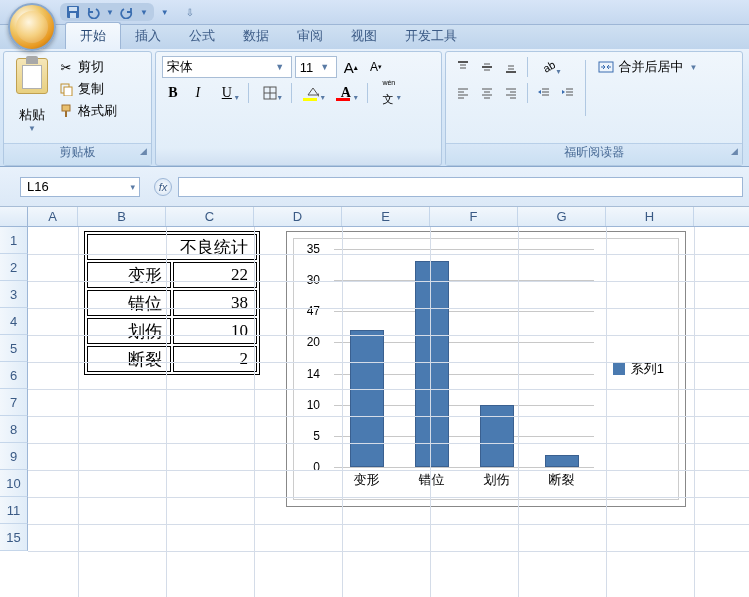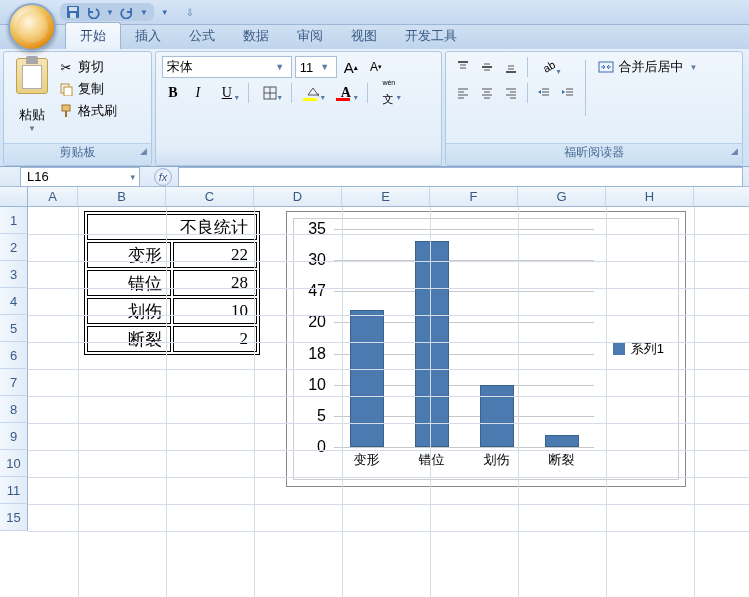--- a/index.html
+++ b/index.html
@@ -30,41 +30,41 @@
 .combo-arrow{width:14px;text-align:center;color:#5a7ba5;font-size:9px}
 .font-name{width:130px}
 .font-size{width:42px}
 .btn{width:22px;height:22px;border:1px solid transparent;display:flex;align-items:center;justify-content:center;font-size:14px;cursor:pointer}
 .btn-split{width:30px;position:relative}
 .btn-split::after{content:"▾";position:absolute;right:2px;bottom:1px;font-size:8px;color:#5a7ba5}
 .align-body{display:flex;flex-direction:column;gap:4px}
 .align-row{display:flex;align-items:center;gap:2px}
 .sep{width:1px;height:20px;background:#b0c8e2;margin:0 3px}
 .wrap-btn{display:flex;align-items:center;gap:4px;padding:2px 6px;font-size:13px;cursor:pointer}
-.namebox-row{height:20px;background:linear-gradient(#e8f1fb,#dce9f7);border-bottom:1px solid #a8bdd6;display:flex;align-items:center}
+.namebox-row{height:40px;background:linear-gradient(#e8f1fb,#dce9f7);border-bottom:1px solid #a8bdd6;display:flex;align-items:center}
 .namebox{width:120px;height:20px;background:#fff;border:1px solid #9db6d6;margin:0 14px 0 20px;display:flex;align-items:center;padding:0 6px;font-size:13px;position:relative}
 .namebox::after{content:"▾";position:absolute;right:4px;font-size:9px;color:#5a7ba5}
 .fx-ico{width:18px;height:18px;border-radius:50%;background:radial-gradient(#fff,#d0e0f2);border:1px solid #9db6d6;display:flex;align-items:center;justify-content:center;font-style:italic;font-size:11px;color:#3a5a85;margin-right:6px}
 .formula-bar{flex:1;height:20px;background:#fff;border:1px solid #9db6d6;margin-right:6px}
 .grid-area{background:#fff;position:relative;height:430px}
 .colheads{display:flex;height:20px;background:linear-gradient(#f2f7fc,#e0ecf8);border-bottom:1px solid #9db6d6}
 .rowheads{position:absolute;left:0;top:20px;width:28px}
 .corner{width:28px;border-right:1px solid #9db6d6;background:linear-gradient(#f0f6fc,#dce9f7)}
 .colh{border-right:1px solid #c5d6ea;text-align:center;font-size:13px;color:#3a5a85;line-height:20px}
 .rowh{height:27px;border-bottom:1px solid #c5d6ea;border-right:1px solid #9db6d6;text-align:center;font-size:13px;color:#3a5a85;line-height:27px;background:linear-gradient(90deg,#f2f7fc,#e0ecf8)}
 .cells{position:absolute;left:28px;top:20px;right:0;bottom:0}
 .gl-v{position:absolute;top:0;bottom:0;width:1px;background:#d4dce8}
 .gl-h{position:absolute;left:0;right:0;height:1px;background:#d4dce8}
 .data-table{position:absolute;border:1px solid #000;background:#fff}
 .data-table td{border:1px solid #000;padding:0 8px;text-align:right;font-size:17px;height:26px;font-family:SimSun}
 .chart{position:absolute;background:#fff;border:1px solid #888}
 .chart-inner{position:absolute;inset:6px;border:1px solid #ccc}
 .plot{position:absolute;left:40px;top:10px;width:260px;height:218px}
 .yaxis{position:absolute;left:0;top:10px;width:36px;height:218px}
-.ytick{position:absolute;right:4px;font-size:16px;transform:translateY(-50%)}
+.ytick{position:absolute;right:10px;font-size:12px;transform:translateY(-50%)}
 .gline{position:absolute;left:0;right:0;height:1px;background:#c8c8c8}
 .xaxis{position:absolute;left:40px;top:232px;width:260px;height:20px;display:flex}
 .xtick{flex:1;text-align:center;font-size:13px}
 .bar{position:absolute;bottom:0;width:34px;background:#4a7ab0;border:1px solid #3a6090}
 .legend{position:absolute;right:14px;top:50%;transform:translateY(-50%);display:flex;align-items:center;gap:6px;font-size:13px}
 .legend-sw{width:12px;height:12px;background:#4a7ab0}
 .underline-color{position:relative}
 .color-bar{position:absolute;bottom:2px;left:4px;right:10px;height:3px}
 </style>
 </head>
@@ -328,39 +328,39 @@
         <tbody>
           <tr>
             <td colspan="2" style="width:168px">不良统计</td>
           </tr>
           <tr>
             <td style="width:84px">变形</td>
             <td style="width:84px">22</td>
           </tr>
           <tr>
             <td style="width:84px">错位</td>
-            <td style="width:84px">28</td>
+            <td style="width:84px">38</td>
           </tr>
           <tr>
             <td style="width:84px">划伤</td>
             <td style="width:84px">10</td>
           </tr>
           <tr>
             <td style="width:84px">断裂</td>
             <td style="width:84px">2</td>
           </tr>
         </tbody>
       </table>
     <div class="chart" style="left:258px;top:4px;width:400px;height:276px">
       <div class="chart-inner">
         <div class="yaxis" id="yaxis">
             <div class="ytick" style="top: 218px;">0</div>
             <div class="ytick" style="top: 186.857px;">5</div>
             <div class="ytick" style="top: 155.714px;">10</div>
-            <div class="ytick" style="top: 124.571px;">18</div>
+            <div class="ytick" style="top: 124.571px;">14</div>
             <div class="ytick" style="top: 93.4286px;">20</div>
             <div class="ytick" style="top: 62.2857px;">47</div>
             <div class="ytick" style="top: 31.1429px;">30</div>
             <div class="ytick" style="top: 0px;">35</div>
           </div>
         <div class="plot" id="plot">
             <div class="gline" style="top: 218px;"></div>
             <div class="gline" style="top: 186.857px;"></div>
             <div class="gline" style="top: 155.714px;"></div>
             <div class="gline" style="top: 124.571px;"></div>

